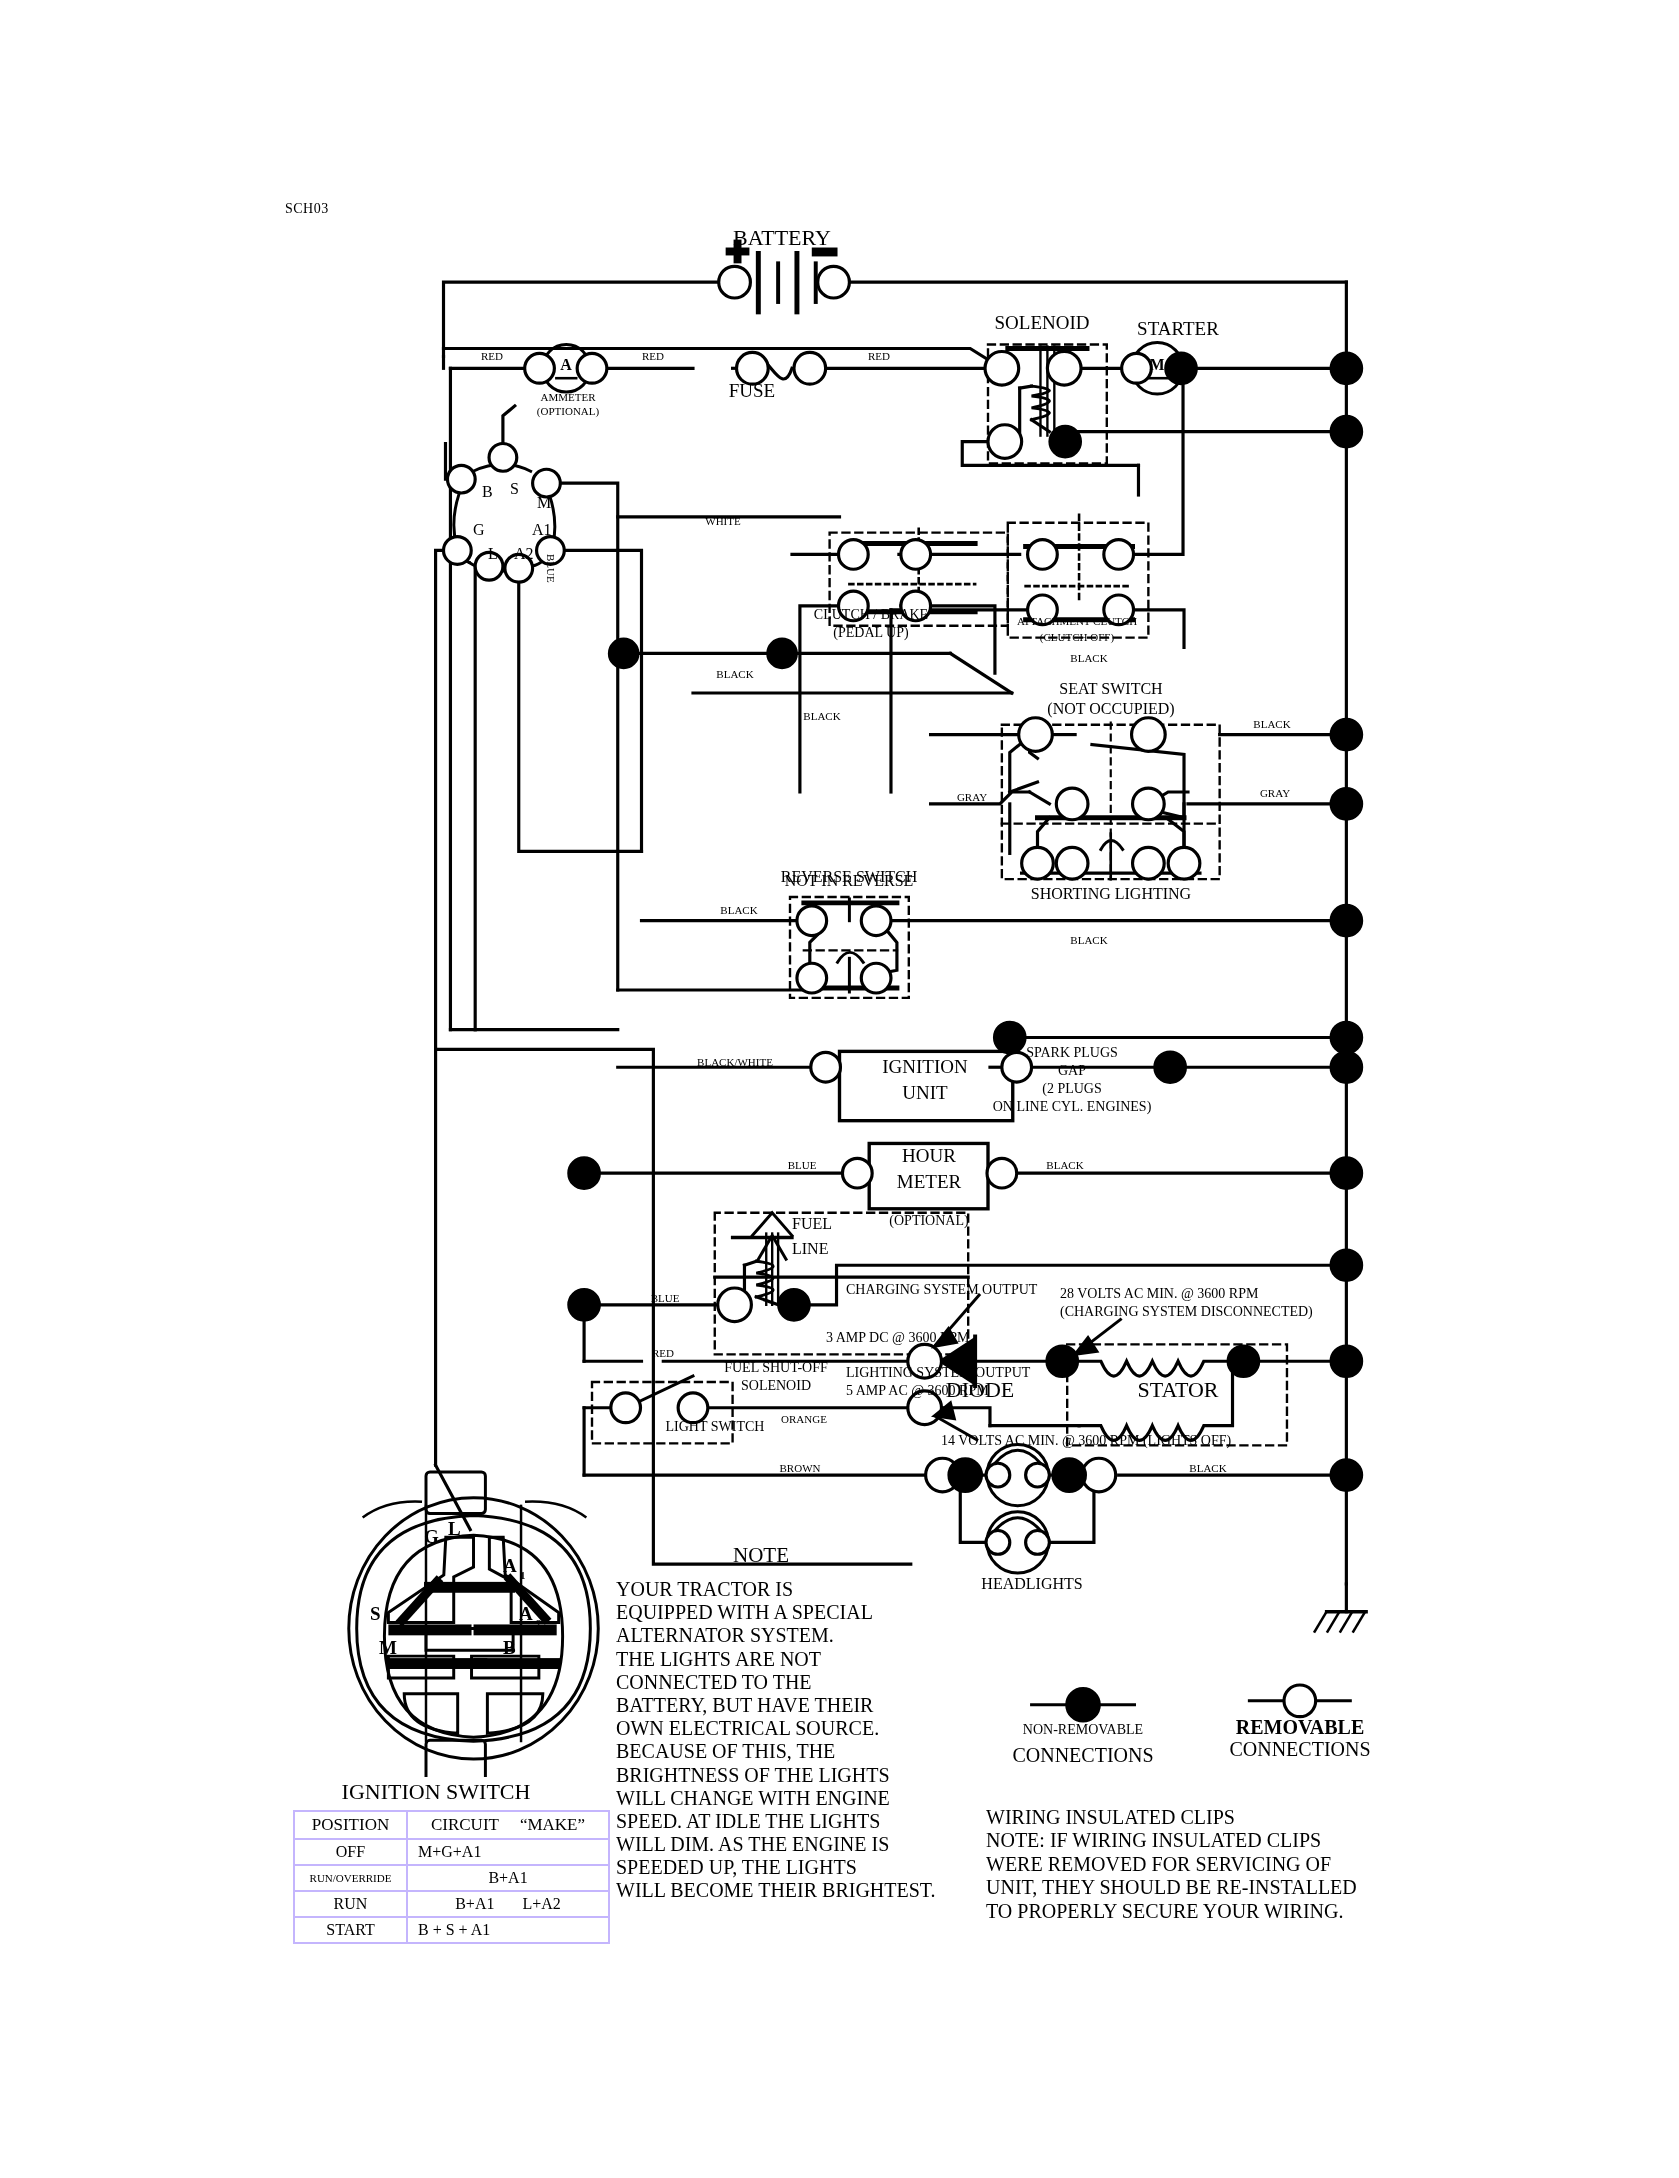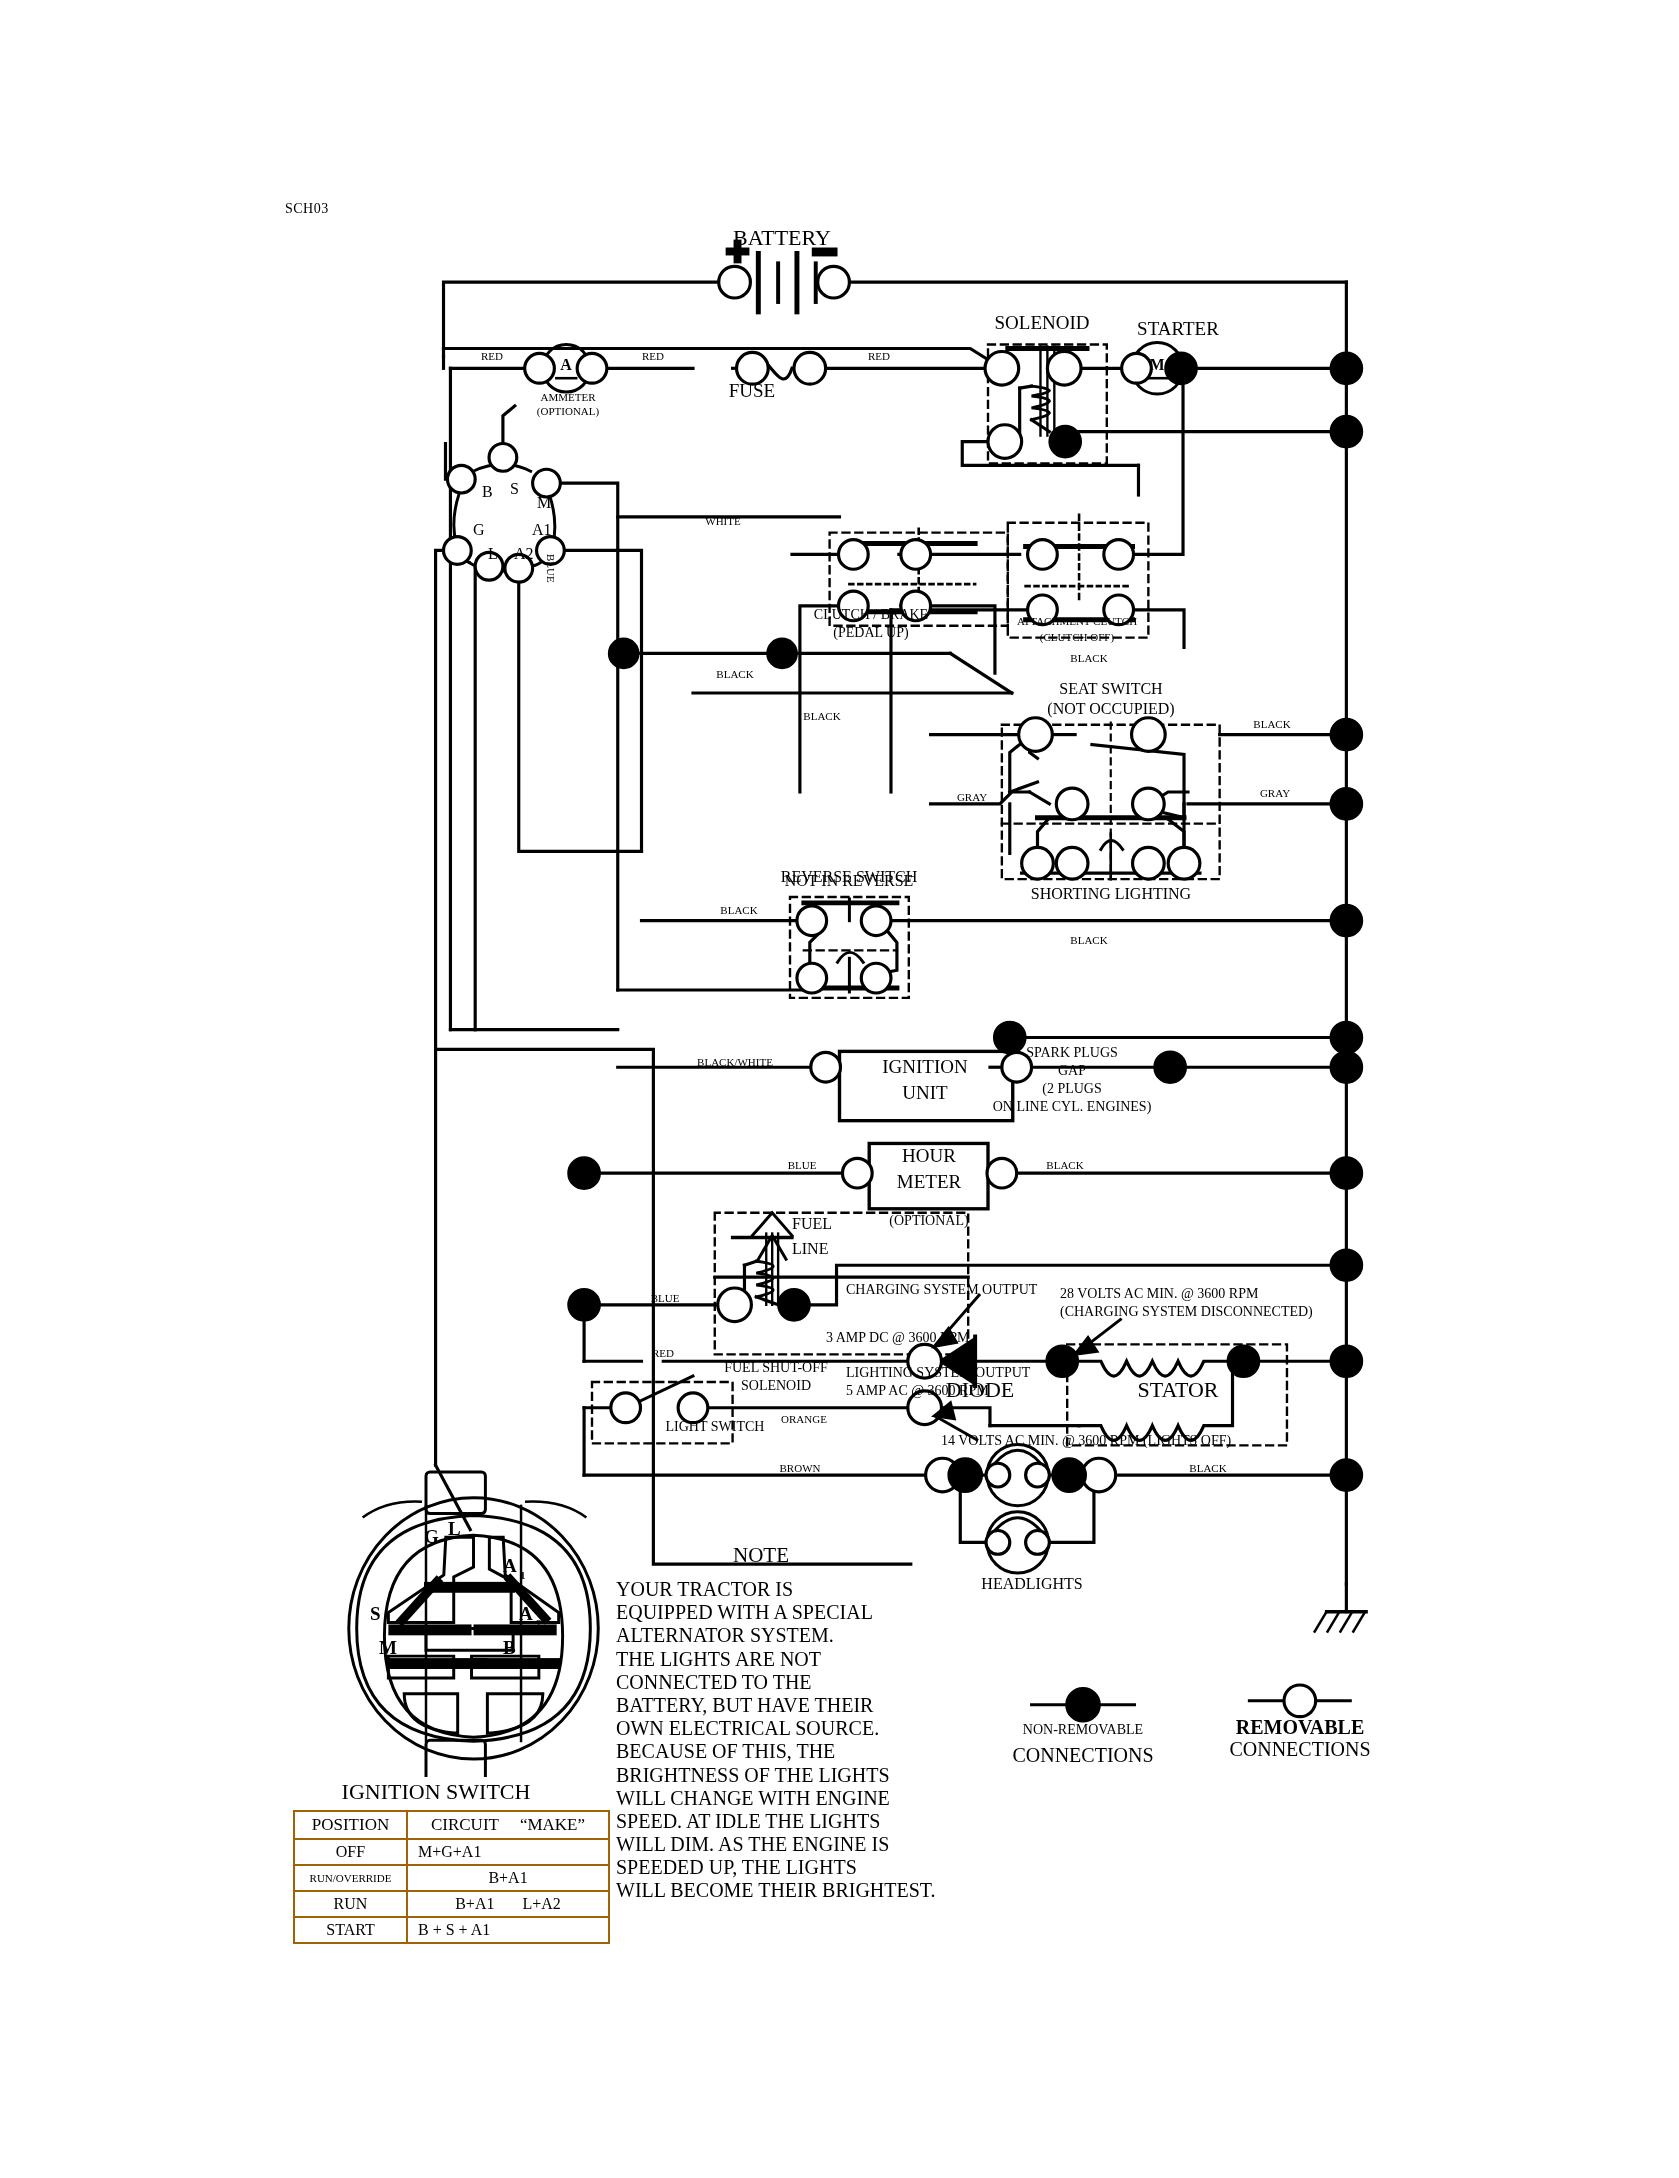--- a/index.html
+++ b/index.html
@@ -10,21 +10,21 @@
   .lbl{position:absolute;font-family:"Liberation Serif",serif;color:#000;
        white-space:nowrap;line-height:1.05;}
   .c{transform:translateX(-50%);}
   .tiny{font-size:11px;}
   .sm{font-size:14px;}
   .md{font-size:16px;}
   .lg{font-size:19px;}
   .xl{font-size:22px;}
   .note{font-size:20px;line-height:1.16;}
   table.igt{border-collapse:collapse;font-family:"Liberation Serif",serif;}
-  table.igt td{border:2px solid #a16207;font-size:16px;text-align:center;
+  table.igt td{border:2px solid #c4b5fd;font-size:16px;text-align:center;
     padding:3px 6px;}
   table.igt td.hd{font-size:17px;}
   table.igt td.l{text-align:left;padding-left:10px;}
   table.igt td.rowlab{font-size:11px;}
 </style>
 </head>
 <body>
 
 <div id="root">
 
@@ -555,15 +555,23 @@
   <div>WILL DIM.  AS THE ENGINE IS</div>
   <div>SPEEDED UP, THE LIGHTS</div>
   <div>WILL BECOME THEIR BRIGHTEST.</div>
 </div>
 
 <div class="lbl c" style="left:1083px;top:1723px;font-size:14px;">NON-REMOVABLE</div>
 <div class="lbl c" style="left:1083px;top:1745px;font-size:20px;">CONNECTIONS</div>
 <div class="lbl c" style="left:1300px;top:1717px;font-size:20px;font-weight:bold;">REMOVABLE</div>
 <div class="lbl c" style="left:1300px;top:1739px;font-size:20px;">CONNECTIONS</div>
 
-
+<div style="position:absolute;left:986px;top:1806px;font-size:20px;line-height:1.17;
+     font-family:'Liberation Serif',serif;">
+  <div>WIRING INSULATED CLIPS</div>
+  <div>NOTE:  IF WIRING INSULATED CLIPS</div>
+  <div>WERE REMOVED FOR SERVICING OF</div>
+  <div>UNIT, THEY SHOULD BE RE-INSTALLED</div>
+  <div>TO PROPERLY SECURE YOUR WIRING.</div>
 </div>
 
+</div>
+
 
 </body></html>

